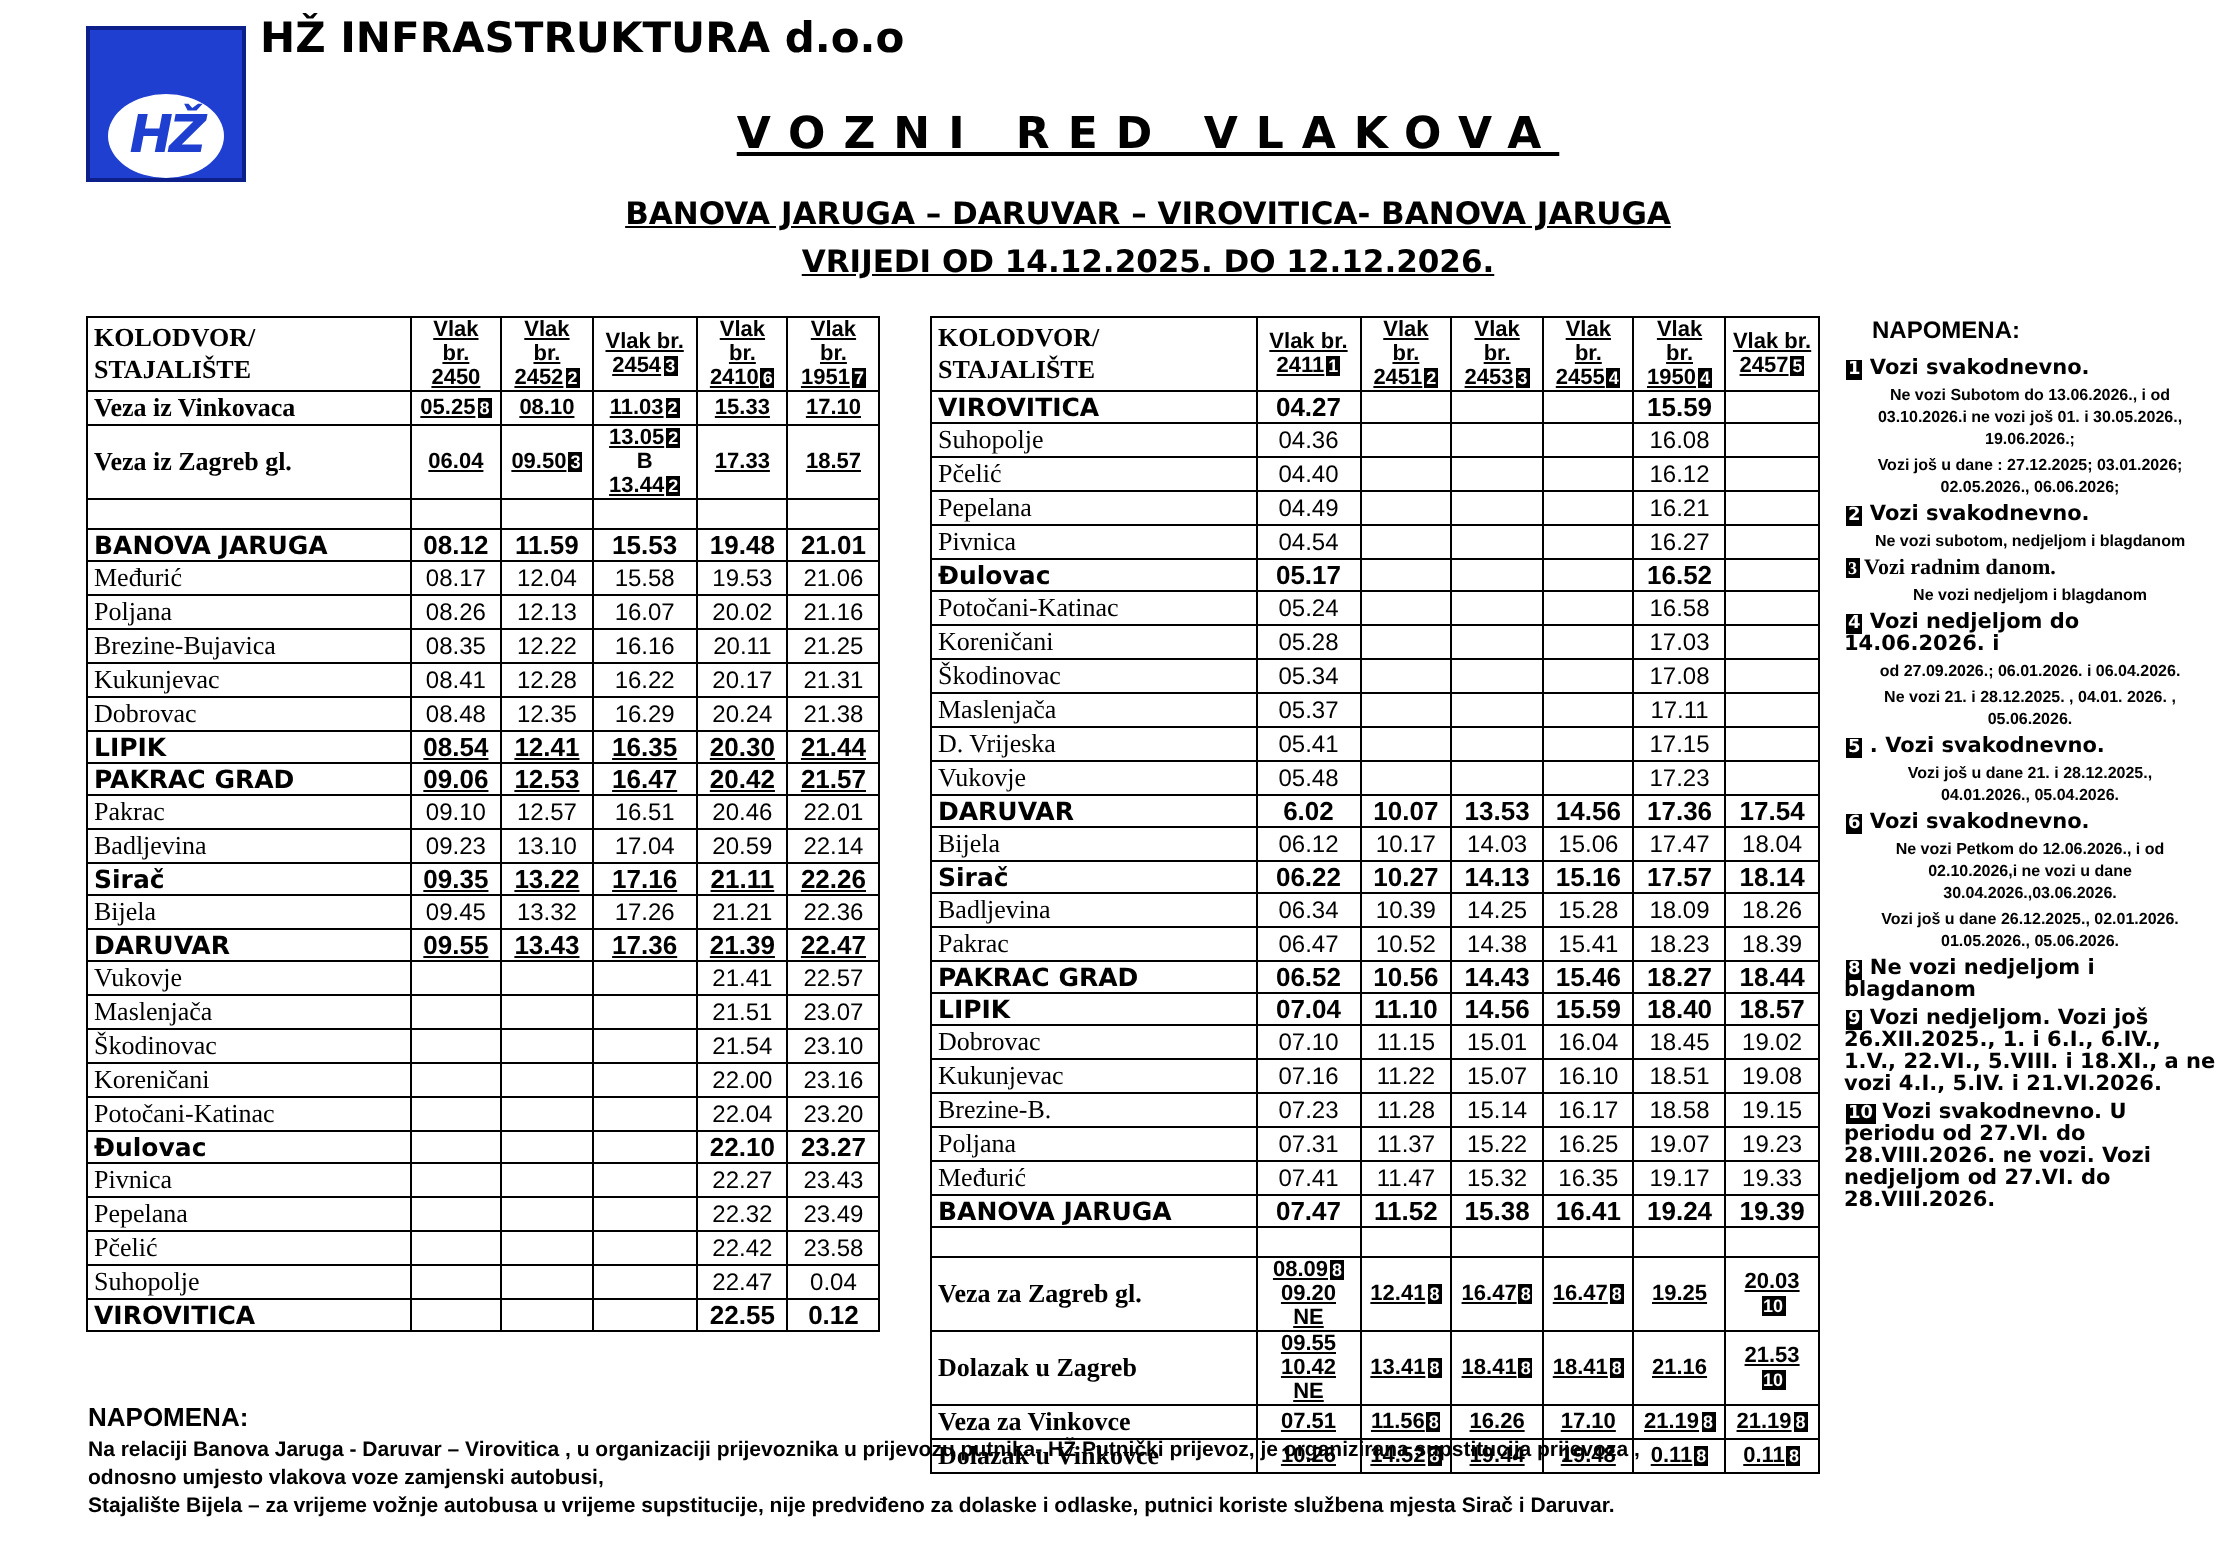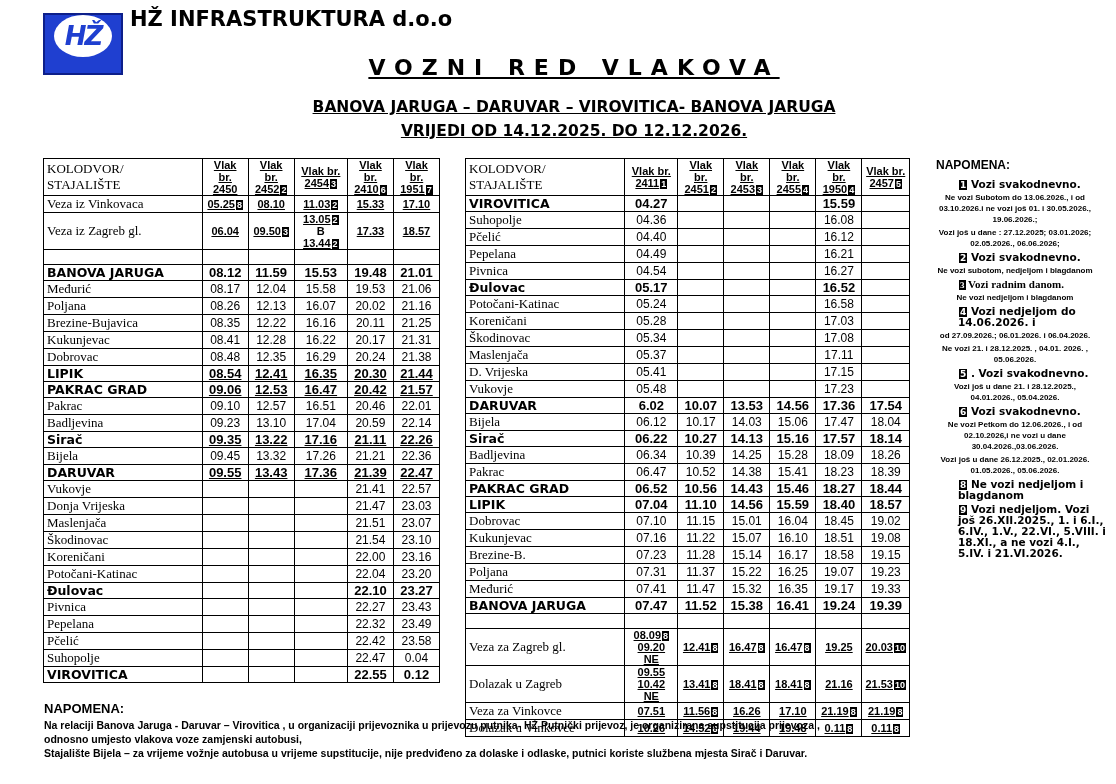--- a/index.html
+++ b/index.html
@@ -1,36 +1,36 @@
 <!DOCTYPE html>
 <html><head>
 <meta charset="utf-8">
 <style>
   html, body { margin:0; padding:0; background:#ffffff; }
   body { width:1116px; height:784px; position:relative; overflow:hidden; font-family:"Liberation Sans", sans-serif; color:#000; }
-  .logo { position:absolute; left:43px; top:13px; width:80px; height:62px; background:#1f3fd0; border:2px solid #0d1f8a; box-sizing:border-box; display:flex; align-items:flex-start; justify-content:center; }
+  .logo { position:absolute; left:43px; top:13px; width:80px; height:78px; background:#1f3fd0; border:2px solid #0d1f8a; box-sizing:border-box; display:flex; align-items:flex-end; justify-content:center; }
   .logo .oval { width:58px; height:42px; border-radius:50%; background:#fff; display:flex; align-items:center; justify-content:center; }
   .logo .oval span { color:#1f3fd0; font-weight:bold; font-style:italic; font-size:26px; font-family:"DejaVu Sans", sans-serif; letter-spacing:-2px; }
   .company { position:absolute; left:130px; top:7px; font-size:21px; font-weight:bold; font-family:"DejaVu Sans", sans-serif; }
   .title { position:absolute; left:0; width:1148px; top:55px; text-align:center; font-size:22px; font-weight:bold; letter-spacing:9px; text-decoration:underline; font-family:"DejaVu Sans", sans-serif; }
   .subtitle { position:absolute; left:0; width:1148px; text-align:center; font-size:15.5px; font-weight:bold; text-decoration:underline; font-family:"DejaVu Sans", sans-serif; }
   table.tt { position:absolute; border-collapse:collapse; font-size:12px; }
   table.tt td { border:1px solid #000; padding:0 3px; height:14px; text-align:center; vertical-align:middle; }
   table.tt td.st { text-align:left; font-family:"Liberation Serif", serif; font-size:13px; }
   table.tt td.stb { text-align:left; font-weight:bold; font-family:"DejaVu Sans", sans-serif; font-size:12.5px; }
   .hdr td { font-weight:bold; font-size:11px; vertical-align:top; height:44px; }
-  .hdr td.st { font-family:"DejaVu Sans", sans-serif; font-weight:normal; font-size:11px; vertical-align:middle; }
+  .hdr td.st { font-family:"DejaVu Sans", sans-serif; font-weight:bold; font-size:11px; vertical-align:middle; }
   .big td { font-weight:bold; font-size:13px; height:18px; }
   .u { text-decoration:underline; }
   .conn td { font-size:11px; font-weight:bold; height:20px; vertical-align:top; }
-  .conn td.st { font-family:"Liberation Sans", sans-serif; font-weight:normal; font-size:11px; vertical-align:middle; }
+  .conn td.st { font-family:"Liberation Sans", sans-serif; font-weight:bold; font-size:11px; vertical-align:middle; }
   .badge { display:inline-block; background:#000; color:#fff; font-size:9px; padding:0 1px; line-height:10px; margin-left:1px; }
   .notes { position:absolute; left:922px; top:160px; width:186px; font-size:8px; font-weight:bold; line-height:11px; }
   .notes h4 { margin:0 0 8px 14px; font-size:12px; }
-  .notes .hd { font-size:10.5px; margin-top:3px; font-family:"DejaVu Sans", sans-serif;margin-left:36px; }
+  .notes .hd { font-size:10.5px; margin-top:3px; font-family:"DejaVu Sans", sans-serif; }
   .notes .hd.serif { font-family:"Liberation Serif", serif; font-size:11px; }
   .notes p { margin:2px 12px;text-align:center; }
   .footer { position:absolute; left:44px; top:702px; font-size:10.5px; font-weight:bold; line-height:14px; }
   .footer .fh { font-size:13px; margin-bottom:2px; }
 </style>
 </head>
 <body>
 
 <div class="logo">
     <div class="oval">
@@ -182,28 +182,20 @@
       </tr>
       <tr>
         <td class="st">Vukovje</td>
         <td></td>
         <td></td>
         <td></td>
         <td>21.41</td>
         <td>22.57</td>
       </tr>
       <tr>
-        <td class="st">Donja Vrijeska</td>
-        <td></td>
-        <td></td>
-        <td></td>
-        <td>21.47</td>
-        <td>23.03</td>
-      </tr>
-      <tr>
         <td class="st">Maslenjača</td>
         <td></td>
         <td></td>
         <td></td>
         <td>21.51</td>
         <td>23.07</td>
       </tr>
       <tr>
         <td class="st">Škodinovac</td>
         <td></td>
@@ -591,20 +583,23 @@
         <div class="hd"><span class="badge">6</span> Vozi svakodnevno.</div>
         <p>Ne vozi Petkom do 12.06.2026., i od 02.10.2026,i ne vozi u dane 30.04.2026.,03.06.2026.</p>
         <p>Vozi još u dane 26.12.2025., 02.01.2026. 01.05.2026., 05.06.2026.</p>
       </div>
       <div>
         <div class="hd"><span class="badge">8</span> Ne vozi nedjeljom i blagdanom</div>
       </div>
       <div>
         <div class="hd"><span class="badge">9</span> Vozi nedjeljom. Vozi još 26.XII.2025., 1. i 6.I., 6.IV., 1.V., 22.VI., 5.VIII. i 18.XI., a ne vozi 4.I., 5.IV. i 21.VI.2026.</div>
       </div>
+      <div>
+        <div class="hd"><span class="badge">10</span> Vozi svakodnevno. U periodu od 27.VI. do 28.VIII.2026. ne vozi. Vozi nedjeljom od 27.VI. do 28.VIII.2026.</div>
+      </div>
     </div>
 </div>
 
 <div class="footer">
   <div class="fh">NAPOMENA:</div>
   <div>Na relaciji Banova Jaruga - Daruvar – Virovitica , u organizaciji prijevoznika u prijevozu putnika- HŽ Putnički prijevoz, je organizirana supstitucija prijevoza ,</div>
   <div>odnosno umjesto vlakova voze zamjenski autobusi,</div>
   <div>Stajalište Bijela – za vrijeme vožnje autobusa u vrijeme supstitucije, nije predviđeno za dolaske i odlaske, putnici koriste službena mjesta Sirač i Daruvar.</div>
 </div>
 

